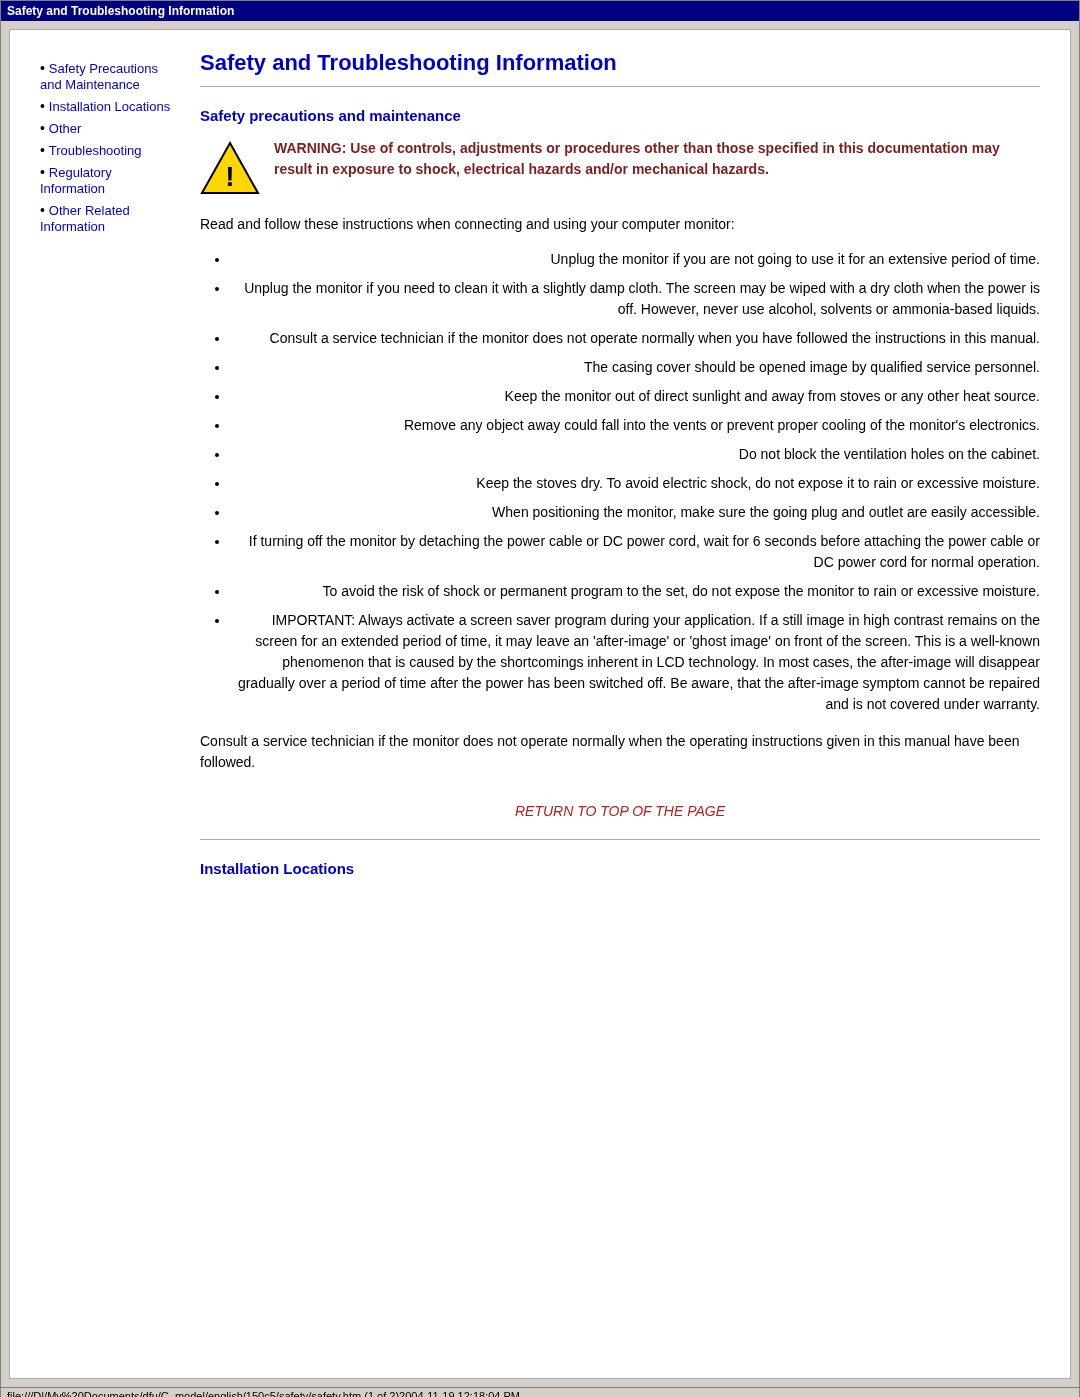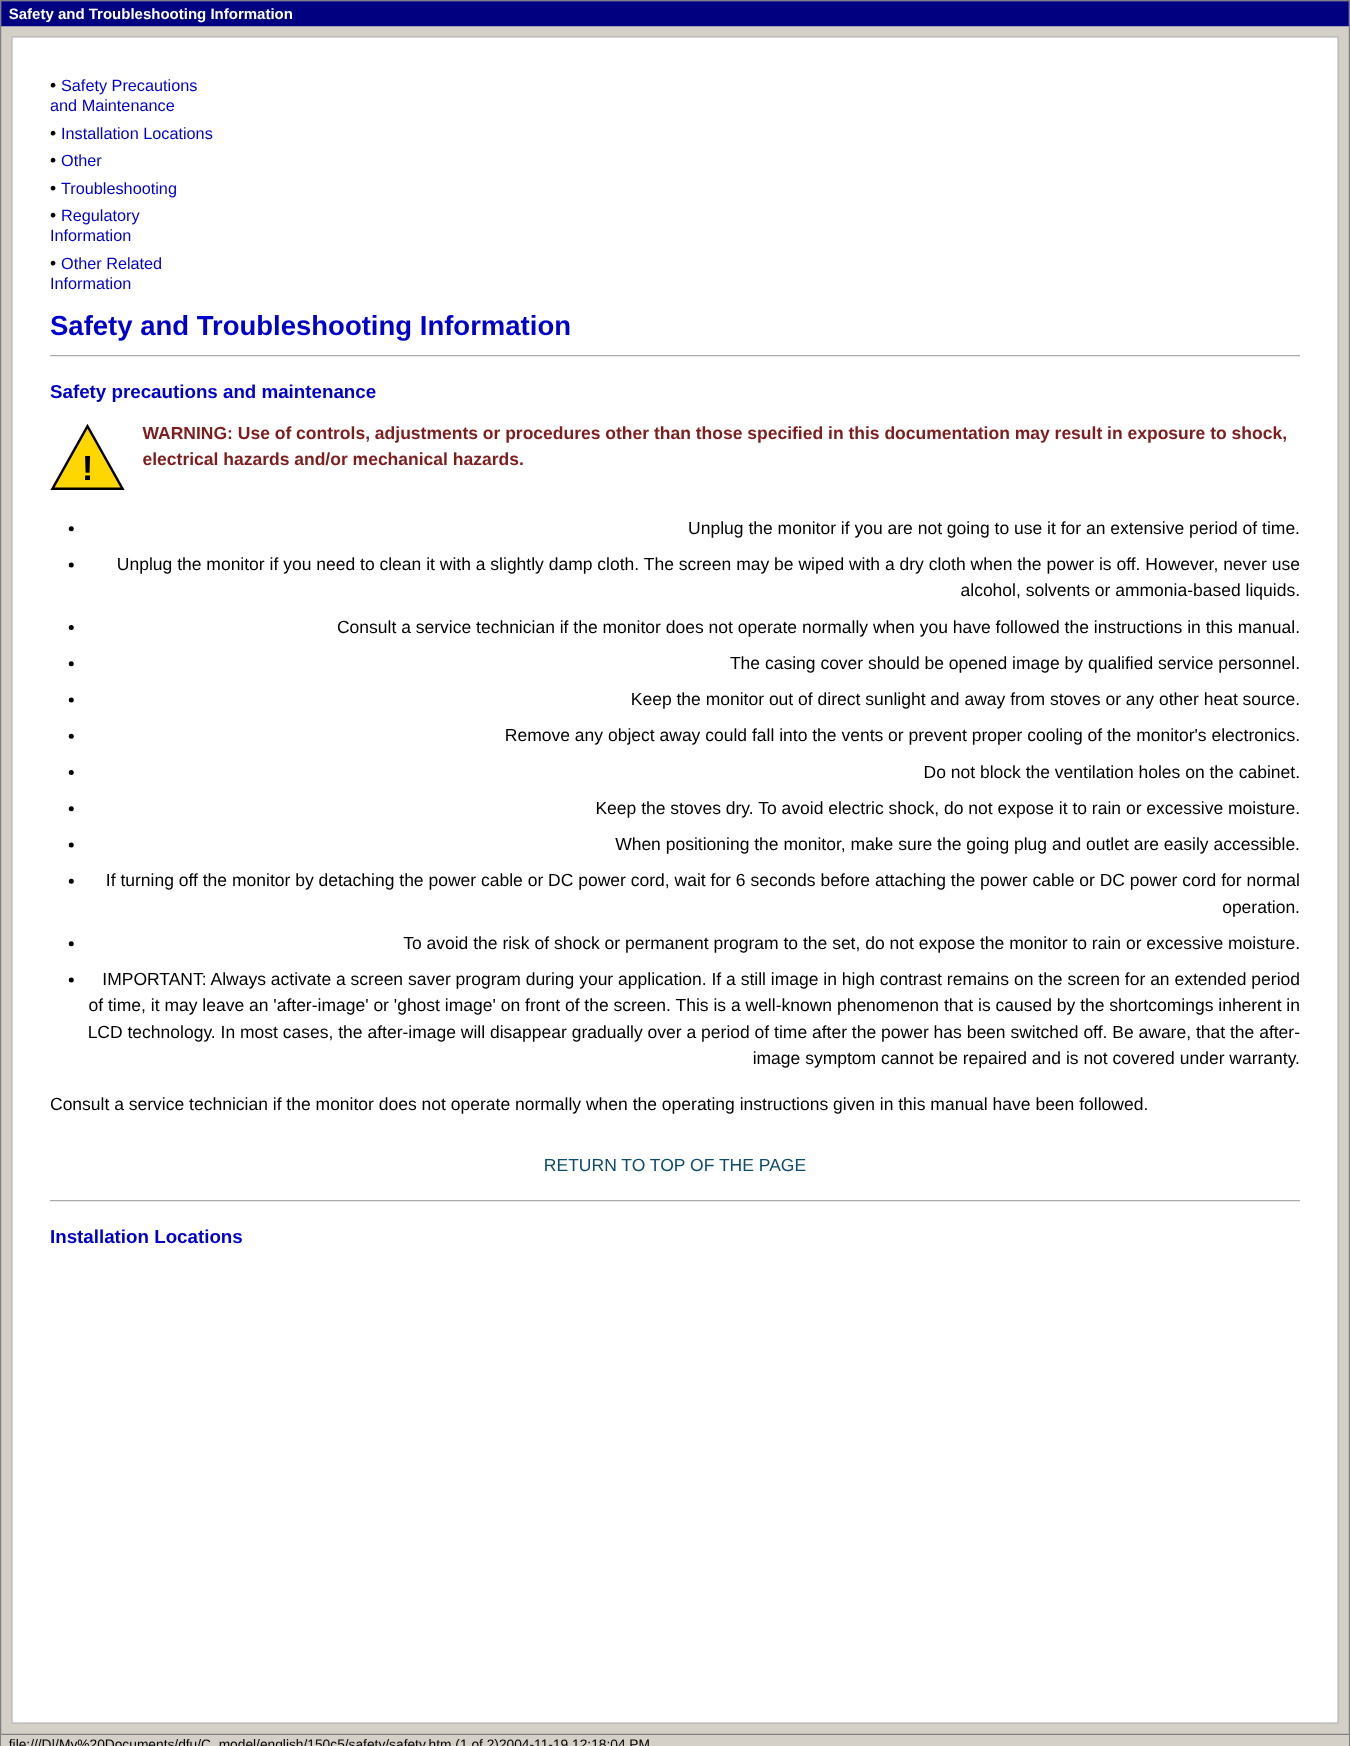--- a/index.html
+++ b/index.html
@@ -24,22 +24,21 @@
       background: white;
       margin: 8px;
       border: 1px solid #aaa;
       min-height: 1350px;
     }
     .page-inner {
       padding: 20px 30px;
     }
     .layout {
       display: flex;
-      gap: 8px;
-      flex-direction: column;
+      gap: 20px;
     }
     .sidebar {
       width: 140px;
       flex-shrink: 0;
       padding-top: 10px;
     }
     .sidebar ul {
       list-style: none;
       padding: 0;
     }
@@ -113,22 +112,23 @@
       line-height: 1.5;
       margin-bottom: 30px;
     }
     .return-link {
       text-align: center;
       color: #cc6600;
       font-size: 14px;
       margin: 20px 0;
     }
     .return-link a {
-      color: #0c4a6e;
+      color: #b91c1c;
       text-decoration: none;
+      font-style: italic;
     }
     .installation-section {
       margin-top: 10px;
     }
     .status-bar {
       background: #d4d0c8;
       border-top: 1px solid #808080;
       padding: 2px 6px;
       font-size: 11px;
       color: #000;
@@ -176,20 +176,21 @@
           <h2 class="section-title">Safety precautions and maintenance</h2>
 
           <div class="warning-box">
             <svg class="warning-icon" viewBox="0 0 60 60" xmlns="http://www.w3.org/2000/svg">
               <polygon points="30,5 58,55 2,55" fill="#FFD700" stroke="#000" stroke-width="2"></polygon>
               <text x="30" y="48" text-anchor="middle" font-size="28" font-weight="bold" fill="#000">!</text>
             </svg>
             <div class="warning-text">WARNING: Use of controls, adjustments or procedures other than those specified in this documentation may result in exposure to shock, electrical hazards and/or mechanical hazards.</div>
           </div>
 
+          <p class="intro-text">Read and follow these instructions when connecting and using your computer monitor:</p>
 
           <ul class="bullet-list">
             <li>Unplug the monitor if you are not going to use it for an extensive period of time.</li>
             <li>Unplug the monitor if you need to clean it with a slightly damp cloth. The screen may be wiped with a dry cloth when the power is off. However, never use alcohol, solvents or ammonia-based liquids.</li>
             <li>Consult a service technician if the monitor does not operate normally when you have followed the instructions in this manual.</li>
             <li>The casing cover should be opened image by qualified service personnel.</li>
             <li>Keep the monitor out of direct sunlight and away from stoves or any other heat source.</li>
             <li>Remove any object away could fall into the vents or prevent proper cooling of the monitor's electronics.</li>
             <li>Do not block the ventilation holes on the cabinet.</li>
             <li>Keep the stoves dry. To avoid electric shock, do not expose it to rain or excessive moisture.</li>

